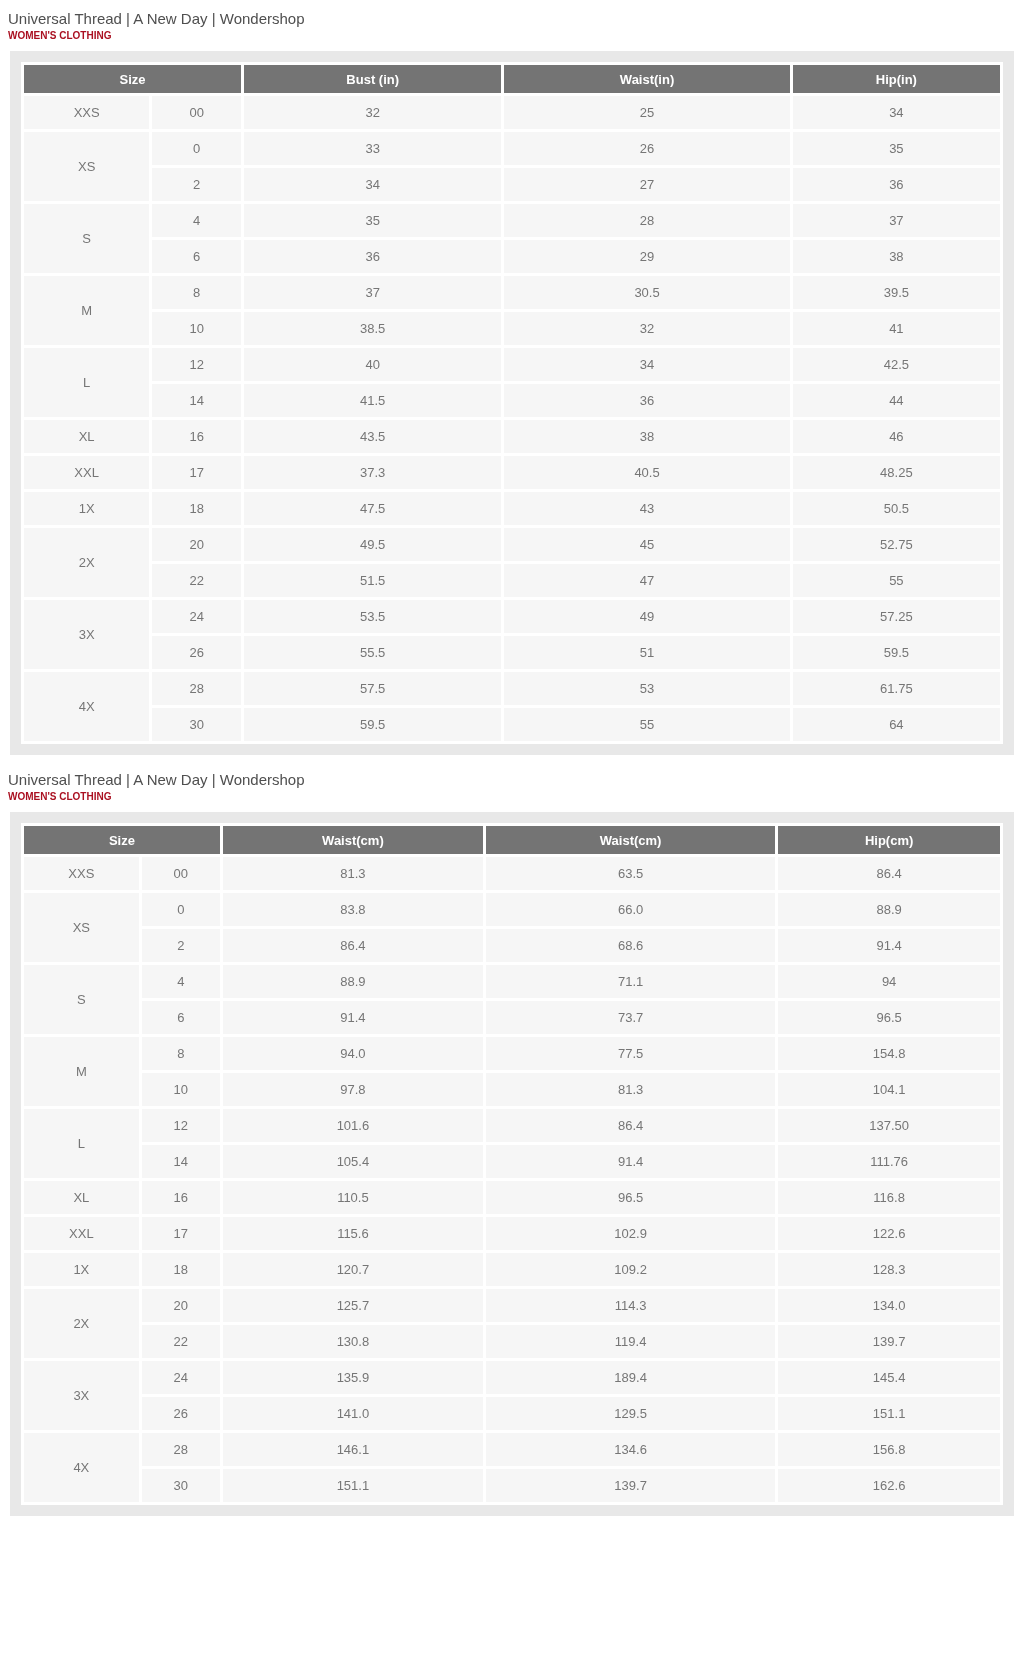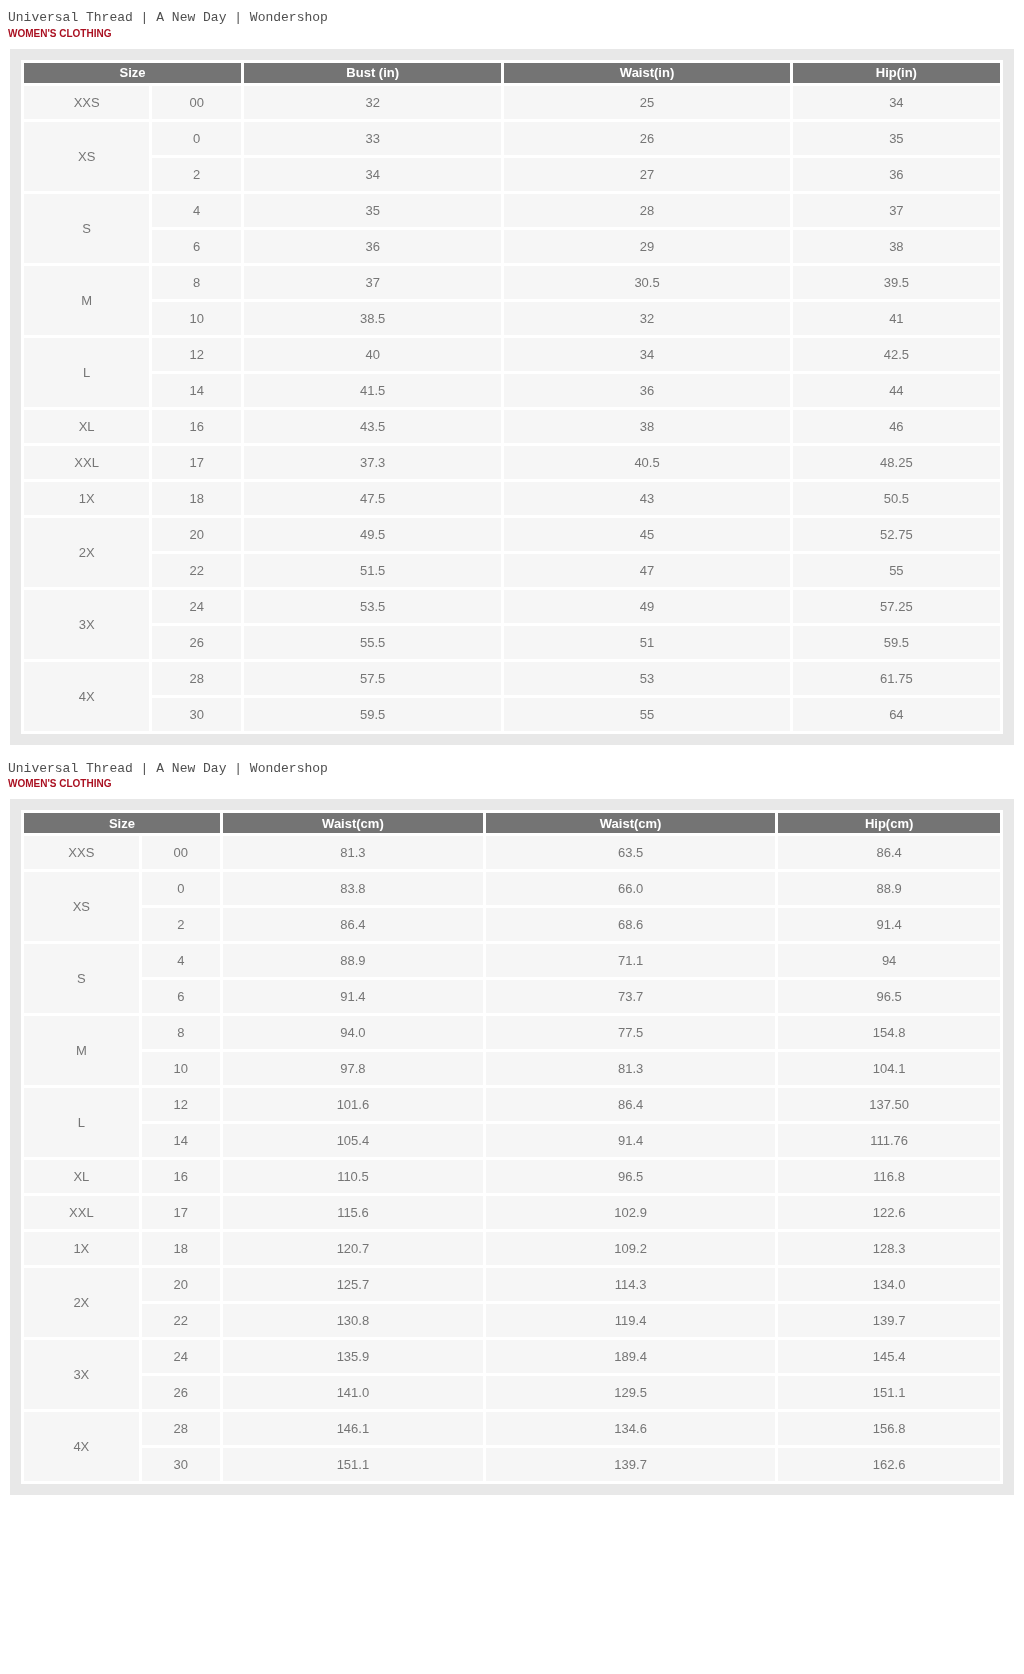--- a/index.html
+++ b/index.html
@@ -16,22 +16,21 @@
   html,body{margin:0;padding:0;}
   body{
     width:1024px;
     background:var(--page-bg);
     font-family:"Liberation Sans","DejaVu Sans",sans-serif;
   }
   .section{padding-top:10px;}
   .section-header{margin:0 0 0 8px;line-height:1.2;}
   .brands{
     color:var(--brands-gray);
-    font-size:13px;
-    font-family:Liberation Mono, monospace;
+    font-size:15px;
   }
   .category{
     color:var(--category-red);
     font-size:10px;
     font-weight:bold;
     margin-top:2px;
   }
   .table-wrap{
     background:var(--container-bg);
     margin:9px 10px 8px 10px;
@@ -42,21 +41,21 @@
     table-layout:fixed;
     border-collapse:separate;
     border-spacing:3px;
     background:#ffffff;
   }
   table.size-chart th{
     background:var(--header-bg);
     color:var(--header-text);
     font-size:13px;
     font-weight:bold;
-    height:20px;
+    height:28px;
     text-align:center;
     padding:0;
   }
   table.size-chart td{
     background:var(--cell-bg);
     color:var(--cell-text);
     font-size:13px;
     text-align:center;
     height:33px;
     padding:0;

